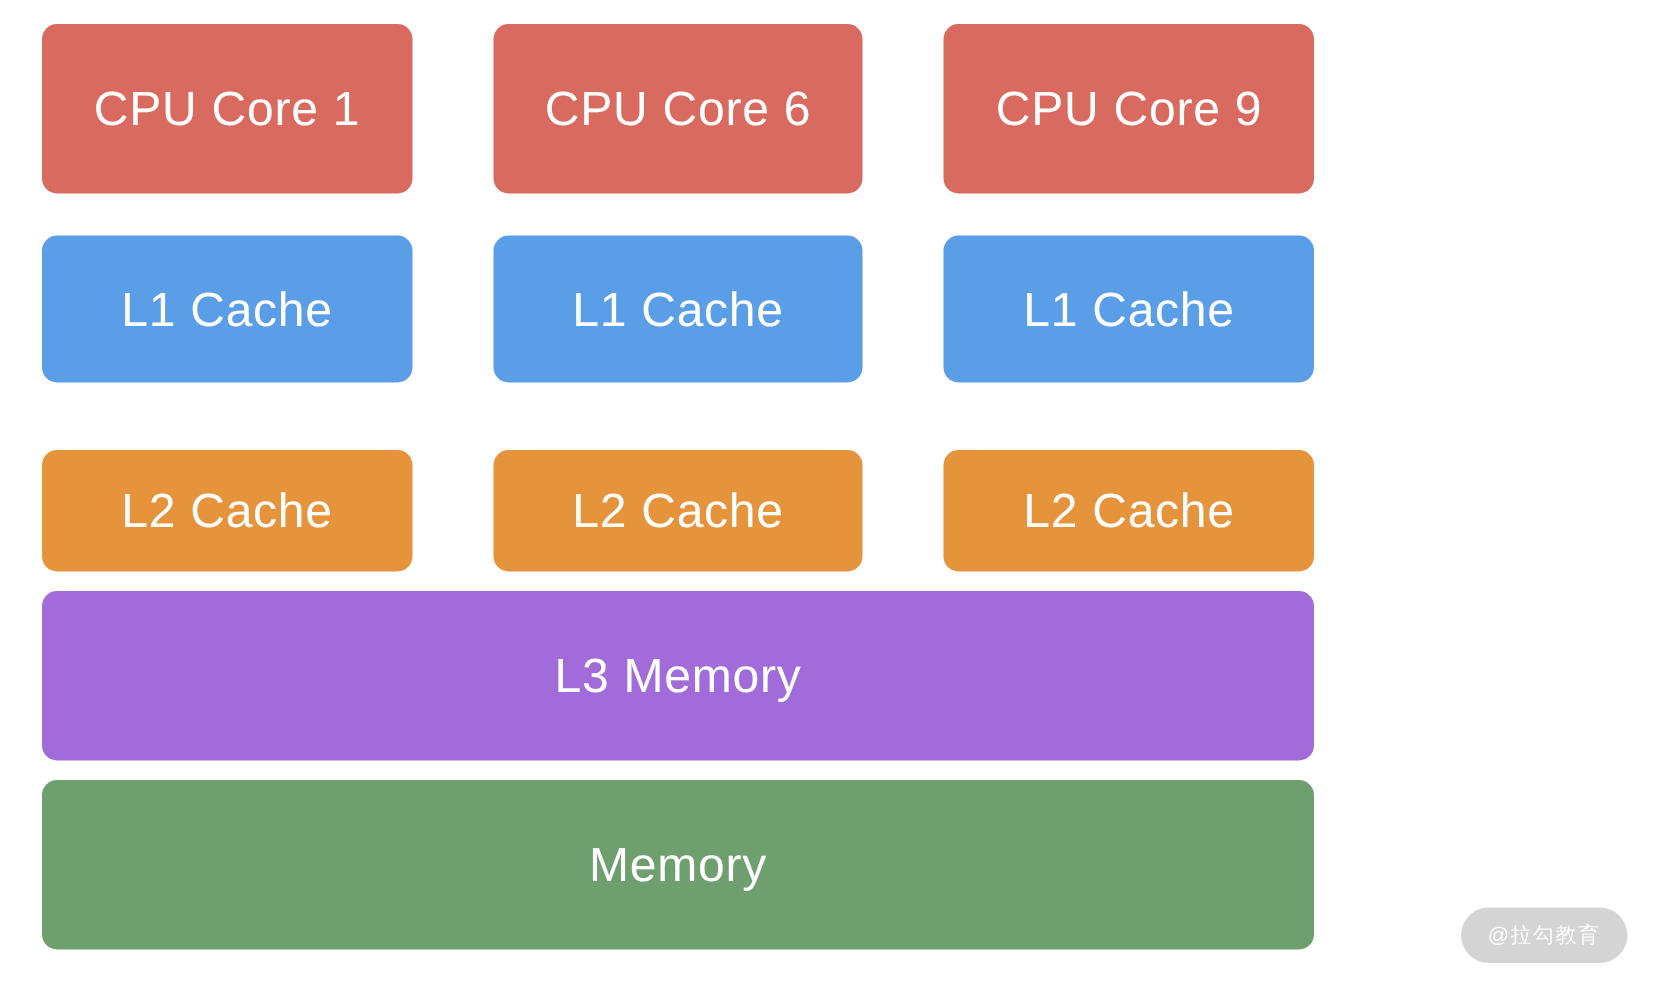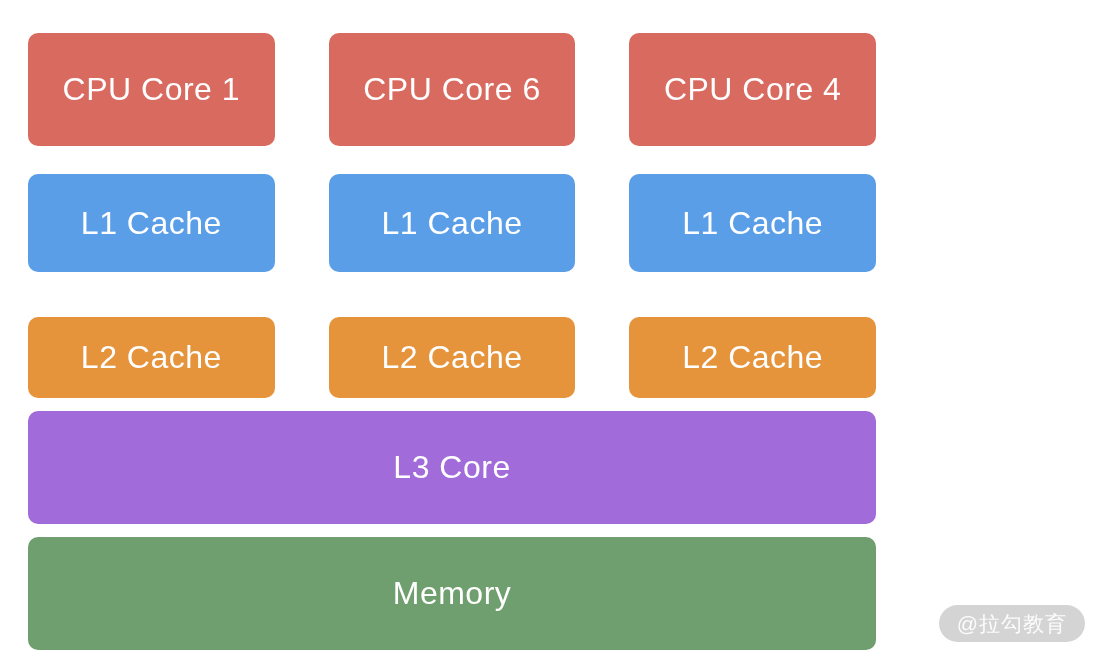--- a/index.html
+++ b/index.html
@@ -11,21 +11,21 @@
   .canvas {
     position: relative;
     width: 1106px;
     height: 660px;
     background: #ffffff;
     overflow: hidden;
   }
   .grid {
     position: absolute;
     left: 28px;
-    top: 33px;
+    top: 16px;
     width: 848px;
     display: grid;
     grid-template-columns: repeat(3, 1fr);
     grid-auto-rows: 113px;
     column-gap: 54px;
     row-gap: 13px;
   }
   .box {
     border-radius: 10px;
     display: flex;
@@ -43,43 +43,43 @@
   .mem  { background: var(--c-memory, #6f9e6f); }
   .watermark {
     position: absolute;
     right: 21px;
     bottom: 18px;
     height: 37px;
     padding: 0 18px;
     border-radius: 19px;
     background: rgba(185, 185, 185, 0.62);
     color: rgba(255, 255, 255, 0.92);
-    font-size: 21px;
+    font-size: 14px;
     line-height: 37px;
     letter-spacing: 1px;
   }
 </style>
 </head>
 <body>
 
 <div class="canvas">
   <div class="grid">
 
     <div class="box core">CPU Core 1</div>
     <div class="box core">CPU Core 6</div>
-    <div class="box core">CPU Core 4</div>
+    <div class="box core">CPU Core 9</div>
 
     <div class="box l1">L1 Cache</div>
     <div class="box l1">L1 Cache</div>
     <div class="box l1">L1 Cache</div>
 
     <div class="box l2">L2 Cache</div>
     <div class="box l2">L2 Cache</div>
     <div class="box l2">L2 Cache</div>
 
-    <div class="box l3 span3">L3 Core</div>
+    <div class="box l3 span3">L3 Memory</div>
 
     <div class="box mem span3">Memory</div>
 
   </div>
 
   <div class="watermark">@拉勾教育</div>
 </div>
 
 </body></html>

